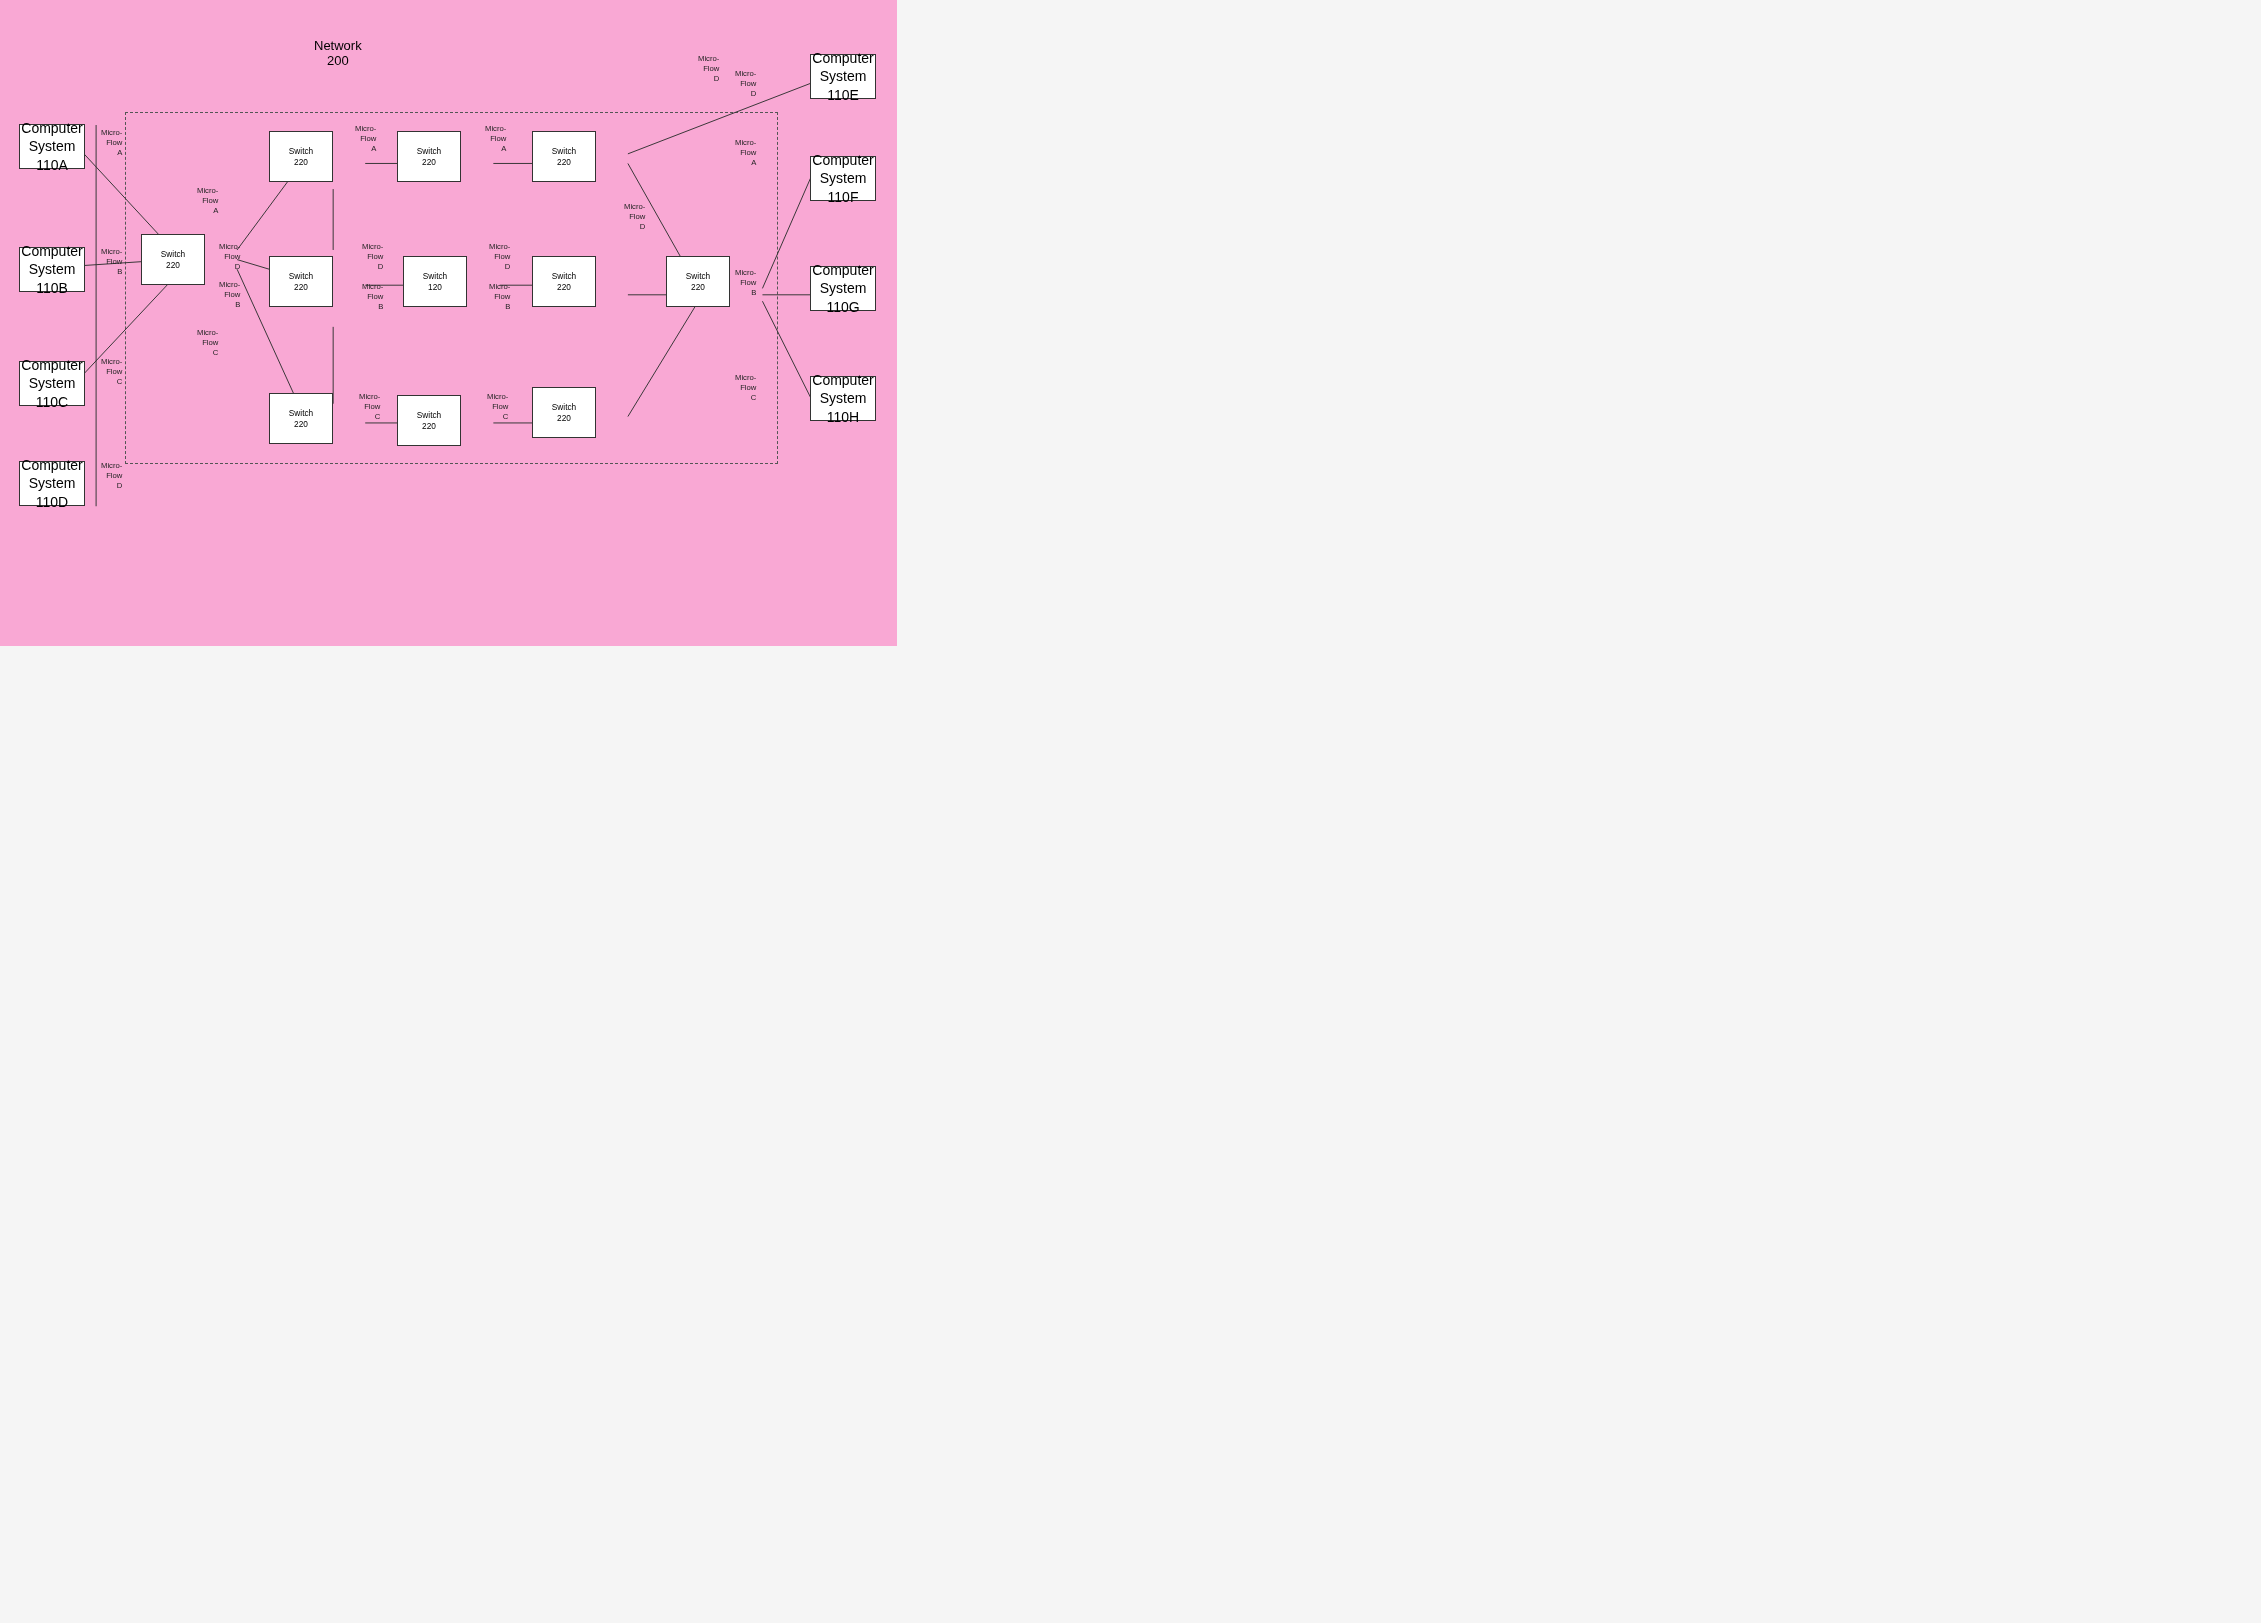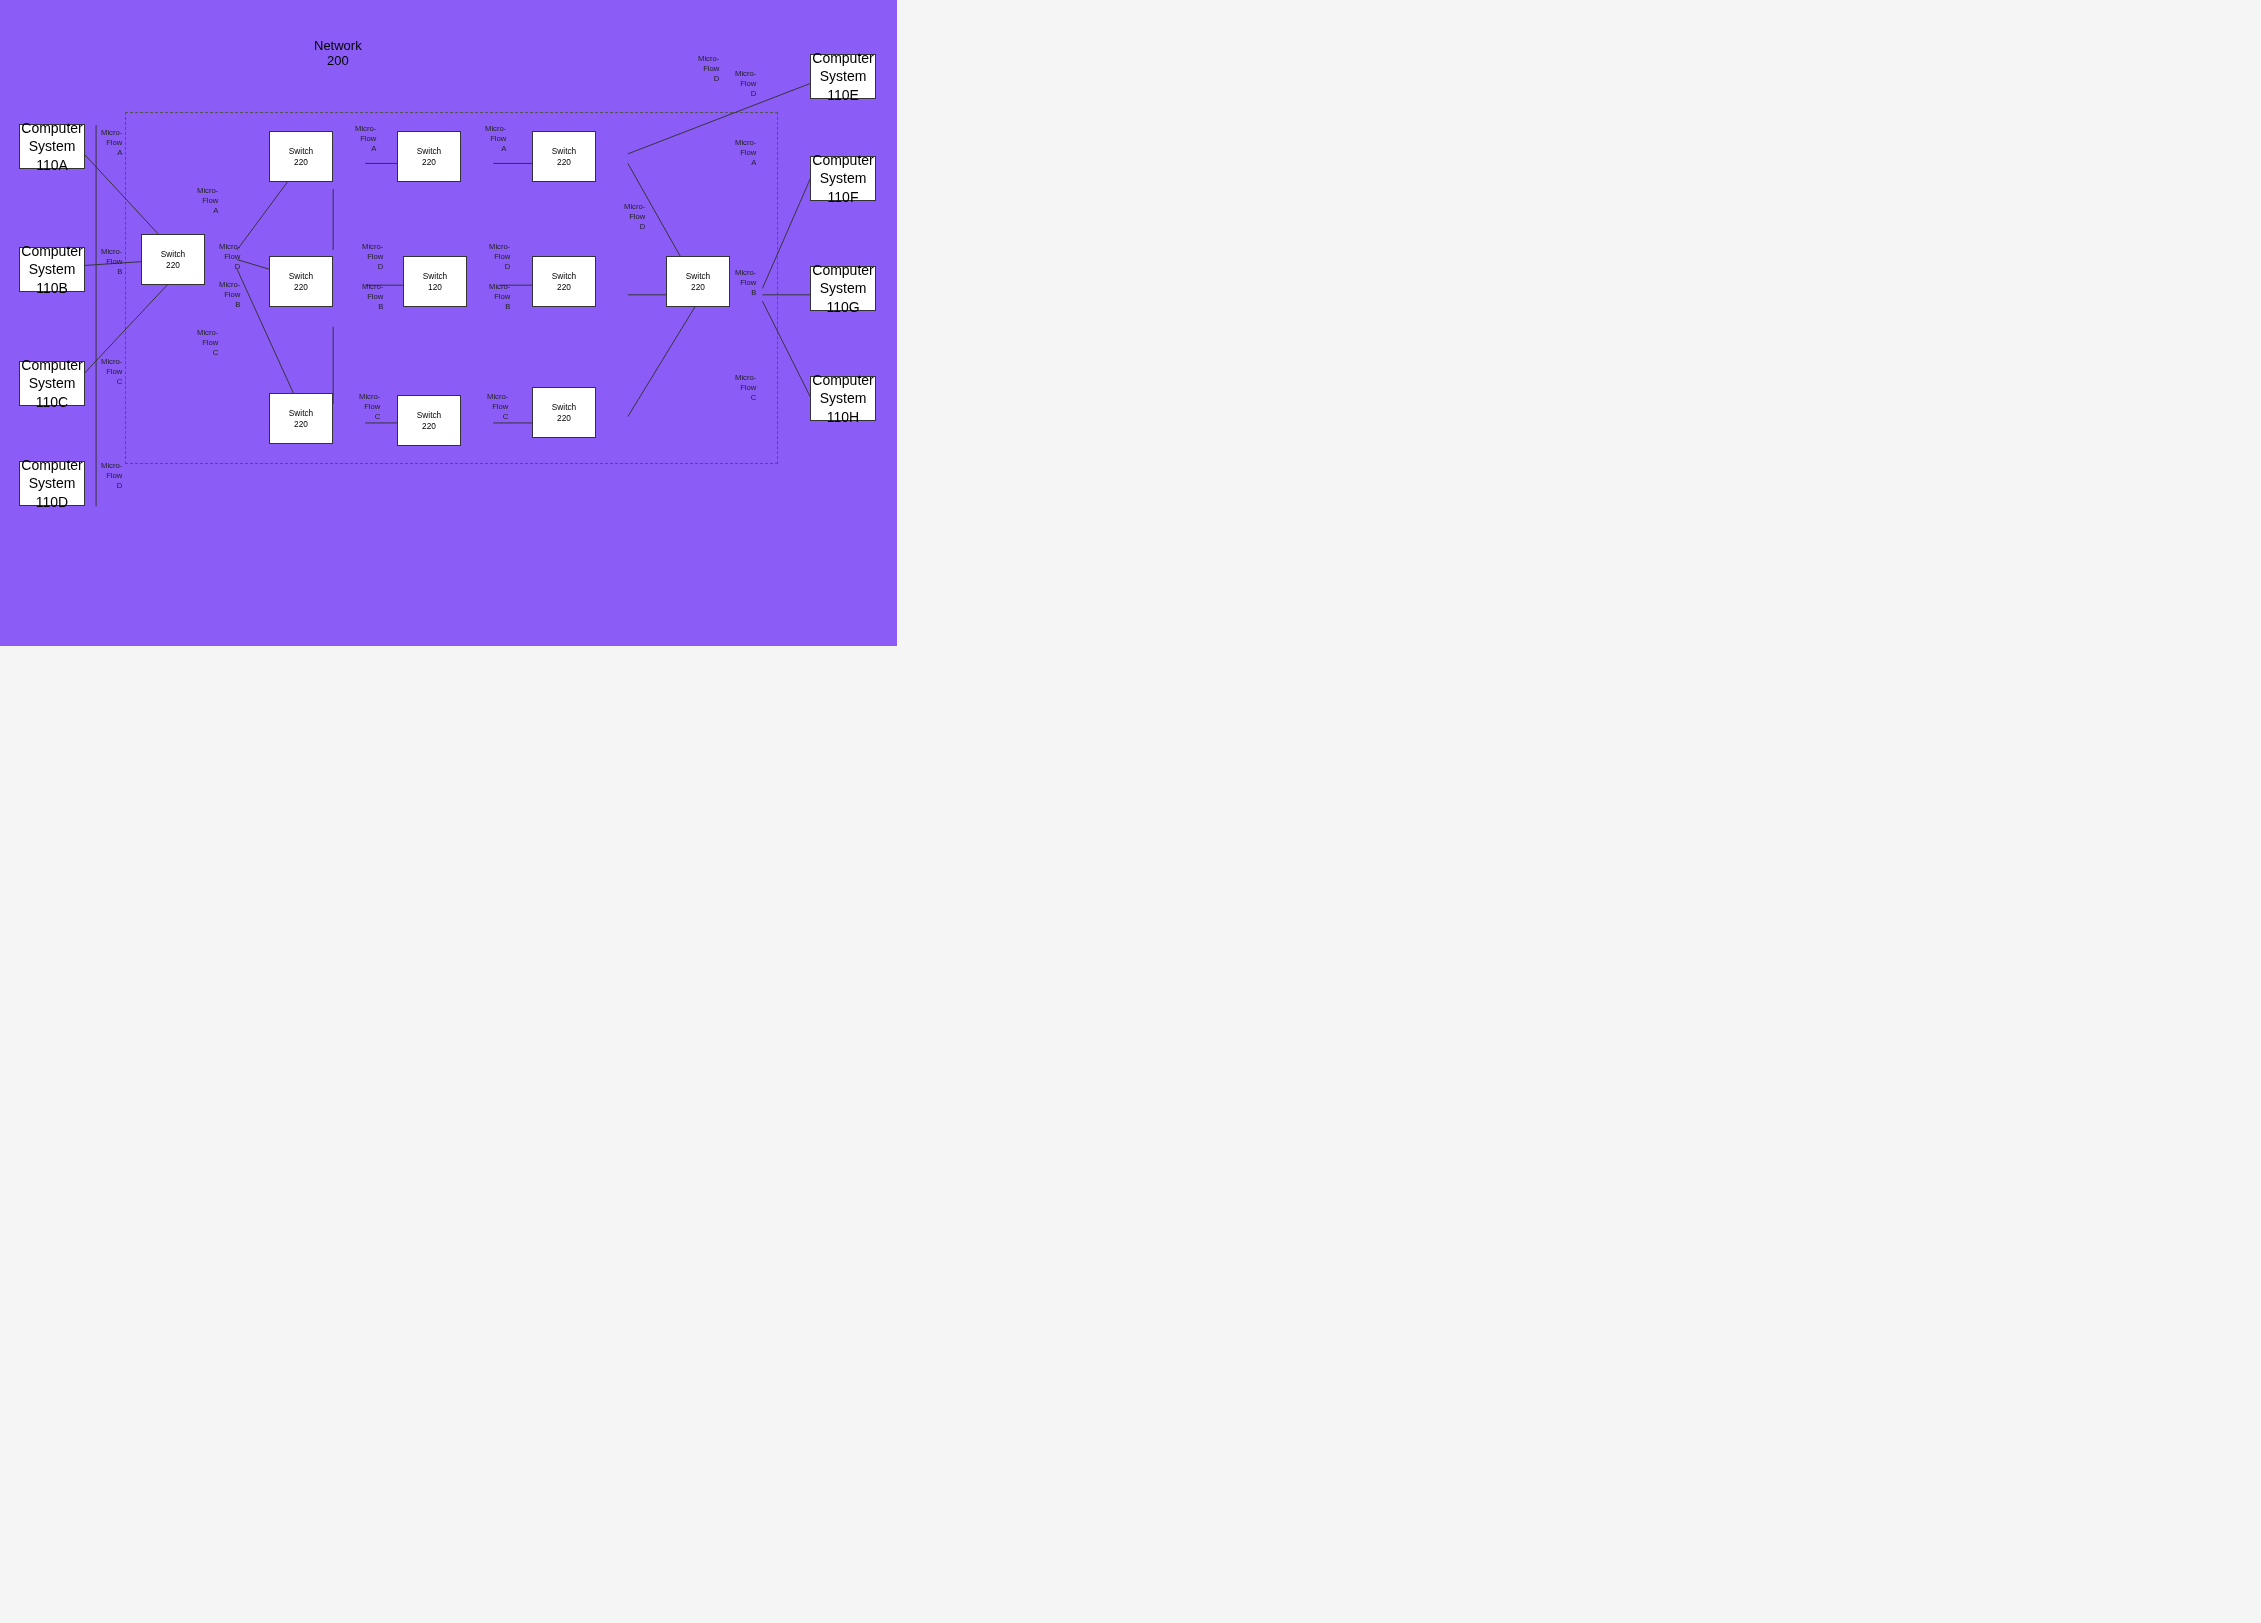--- a/index.html
+++ b/index.html
@@ -8,21 +8,21 @@
       font-family: Arial, sans-serif;
       width: 897px;
       height: 646px;
       position: relative;
       overflow: hidden;
     }
     .diagram-container {
       position: relative;
       width: 897px;
       height: 646px;
-      background: #8b5cf6;
+      background: #f9a8d4;
     }
     .box {
       position: absolute;
       border: 1.3px solid #333;
       background: white;
       display: flex;
       align-items: center;
       justify-content: center;
       text-align: center;
       font-size: 8.3px;

